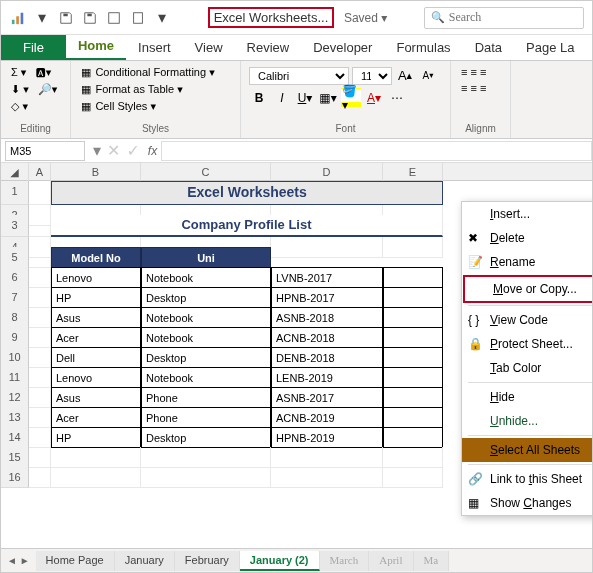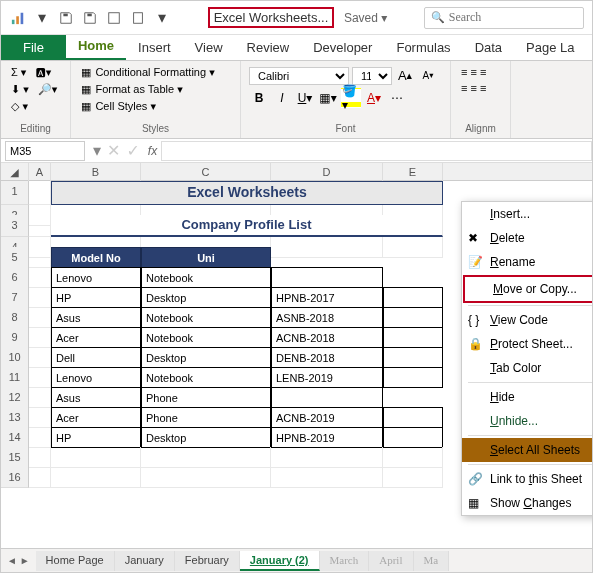--- a/index.html
+++ b/index.html
@@ -45,21 +45,21 @@
 .subtitle-cell { background: #fff; color: #2a3f6f; font-weight: bold; font-size: 13px; text-align: center; border-bottom: 2px solid #2a3f6f; }
 .header-cell { background: #2a3f6f; color: #fff; font-weight: bold; text-align: center; border: 1px solid #1a2a4f; }
 .data-cell { background: #fff; border: 1px solid #000; }
 
 .watermark { position: absolute; top: 50%; left: 50%; transform: translate(-50%, -15%); font-size: 22px; color: rgba(120,180,120,0.35); pointer-events: none; }
 .watermark small { display: block; font-size: 9px; text-align: center; letter-spacing: 2px; }
 
 .sheet-tabs { position: absolute; bottom: 0; left: 0; right: 0; height: 24px; background: #f3f2f1; display: flex; align-items: center; border-top: 1px solid #ccc; }
 .nav-arrows { display: flex; gap: 2px; padding: 0 6px; color: #666; font-size: 10px; }
 .stab { padding: 3px 10px; font-size: 11px; color: #444; border-right: 1px solid #ddd; cursor: pointer; background: #e8e8e8; }
-.stab.active { background: #fff; color: #107c41; font-weight: bold; border-bottom: 2px solid #107c41; text-decoration: underline; }
+.stab.active { background: #fff; color: #107c41; font-weight: bold; border-bottom: 2px solid #107c41; }
 .stab.dim { color: #aaa; font-family: Liberation Serif, serif; }
 
 .context-menu { position: absolute; top: 200px; left: 460px; width: 150px; background: #fff; border: 1px solid #ccc; box-shadow: 2px 2px 8px rgba(0,0,0,0.25); z-index: 100; font-size: 12px; }
 .cm-item { padding: 5px 10px 5px 28px; position: relative; cursor: pointer; }
 .cm-item.highlighted { border: 2px solid #c00020; margin: 1px; }
 .cm-item.sel { background: #a16207; }
 .cm-item.disabled { color: #14532d; }
 .cm-sep { height: 1px; background: #ddd; margin: 2px 6px; }
 .cm-icon { position: absolute; left: 6px; top: 5px; width: 14px; height: 14px; }
 .cm-arrow { position: absolute; right: 6px; top: 6px; font-size: 9px; color: #666; }
@@ -233,20 +233,21 @@
         <div class="row-h">5</div>
         <div class="cell"></div>
         <div class="cell header-cell">Model No</div>
         <div class="cell header-cell">Uni</div>
       </div>
       <div class="row">
         <div class="row-h">6</div>
         <div class="cell"></div>
         <div class="cell data-cell">Lenovo</div>
         <div class="cell data-cell">Notebook</div>
+        <div class="cell data-cell">LVNB-2017</div>
         <div class="cell data-cell"></div>
       </div>
       <div class="row">
         <div class="row-h">7</div>
         <div class="cell"></div>
         <div class="cell data-cell">HP</div>
         <div class="cell data-cell">Desktop</div>
         <div class="cell data-cell">HPNB-2017</div>
         <div class="cell data-cell"></div>
       </div>
@@ -280,20 +281,21 @@
         <div class="cell data-cell">Lenovo</div>
         <div class="cell data-cell">Notebook</div>
         <div class="cell data-cell">LENB-2019</div>
         <div class="cell data-cell"></div>
       </div>
       <div class="row">
         <div class="row-h">12</div>
         <div class="cell"></div>
         <div class="cell data-cell">Asus</div>
         <div class="cell data-cell">Phone</div>
+        <div class="cell data-cell">ASNB-2017</div>
         <div class="cell data-cell"></div>
       </div>
       <div class="row">
         <div class="row-h">13</div>
         <div class="cell"></div>
         <div class="cell data-cell">Acer</div>
         <div class="cell data-cell">Phone</div>
         <div class="cell data-cell">ACNB-2019</div>
         <div class="cell data-cell"></div>
       </div>

